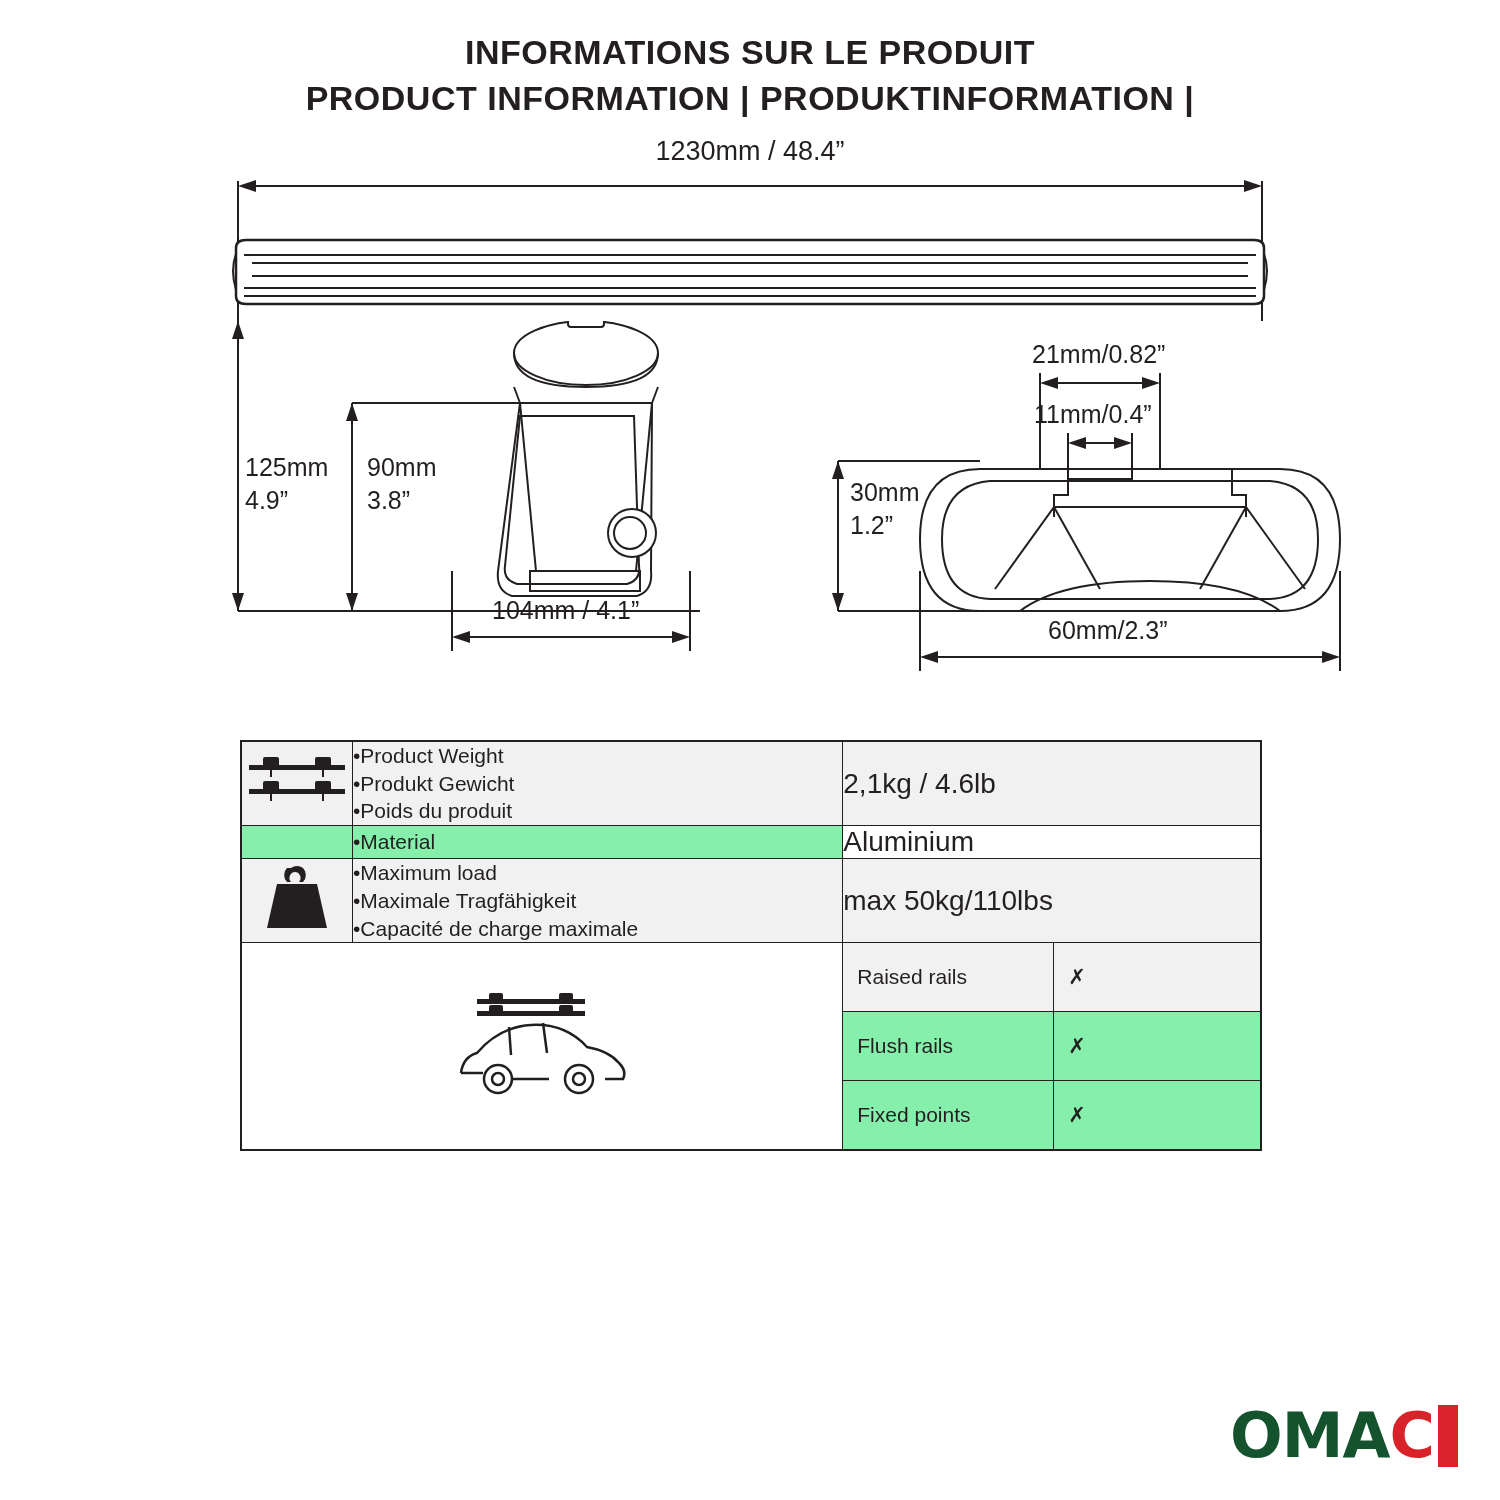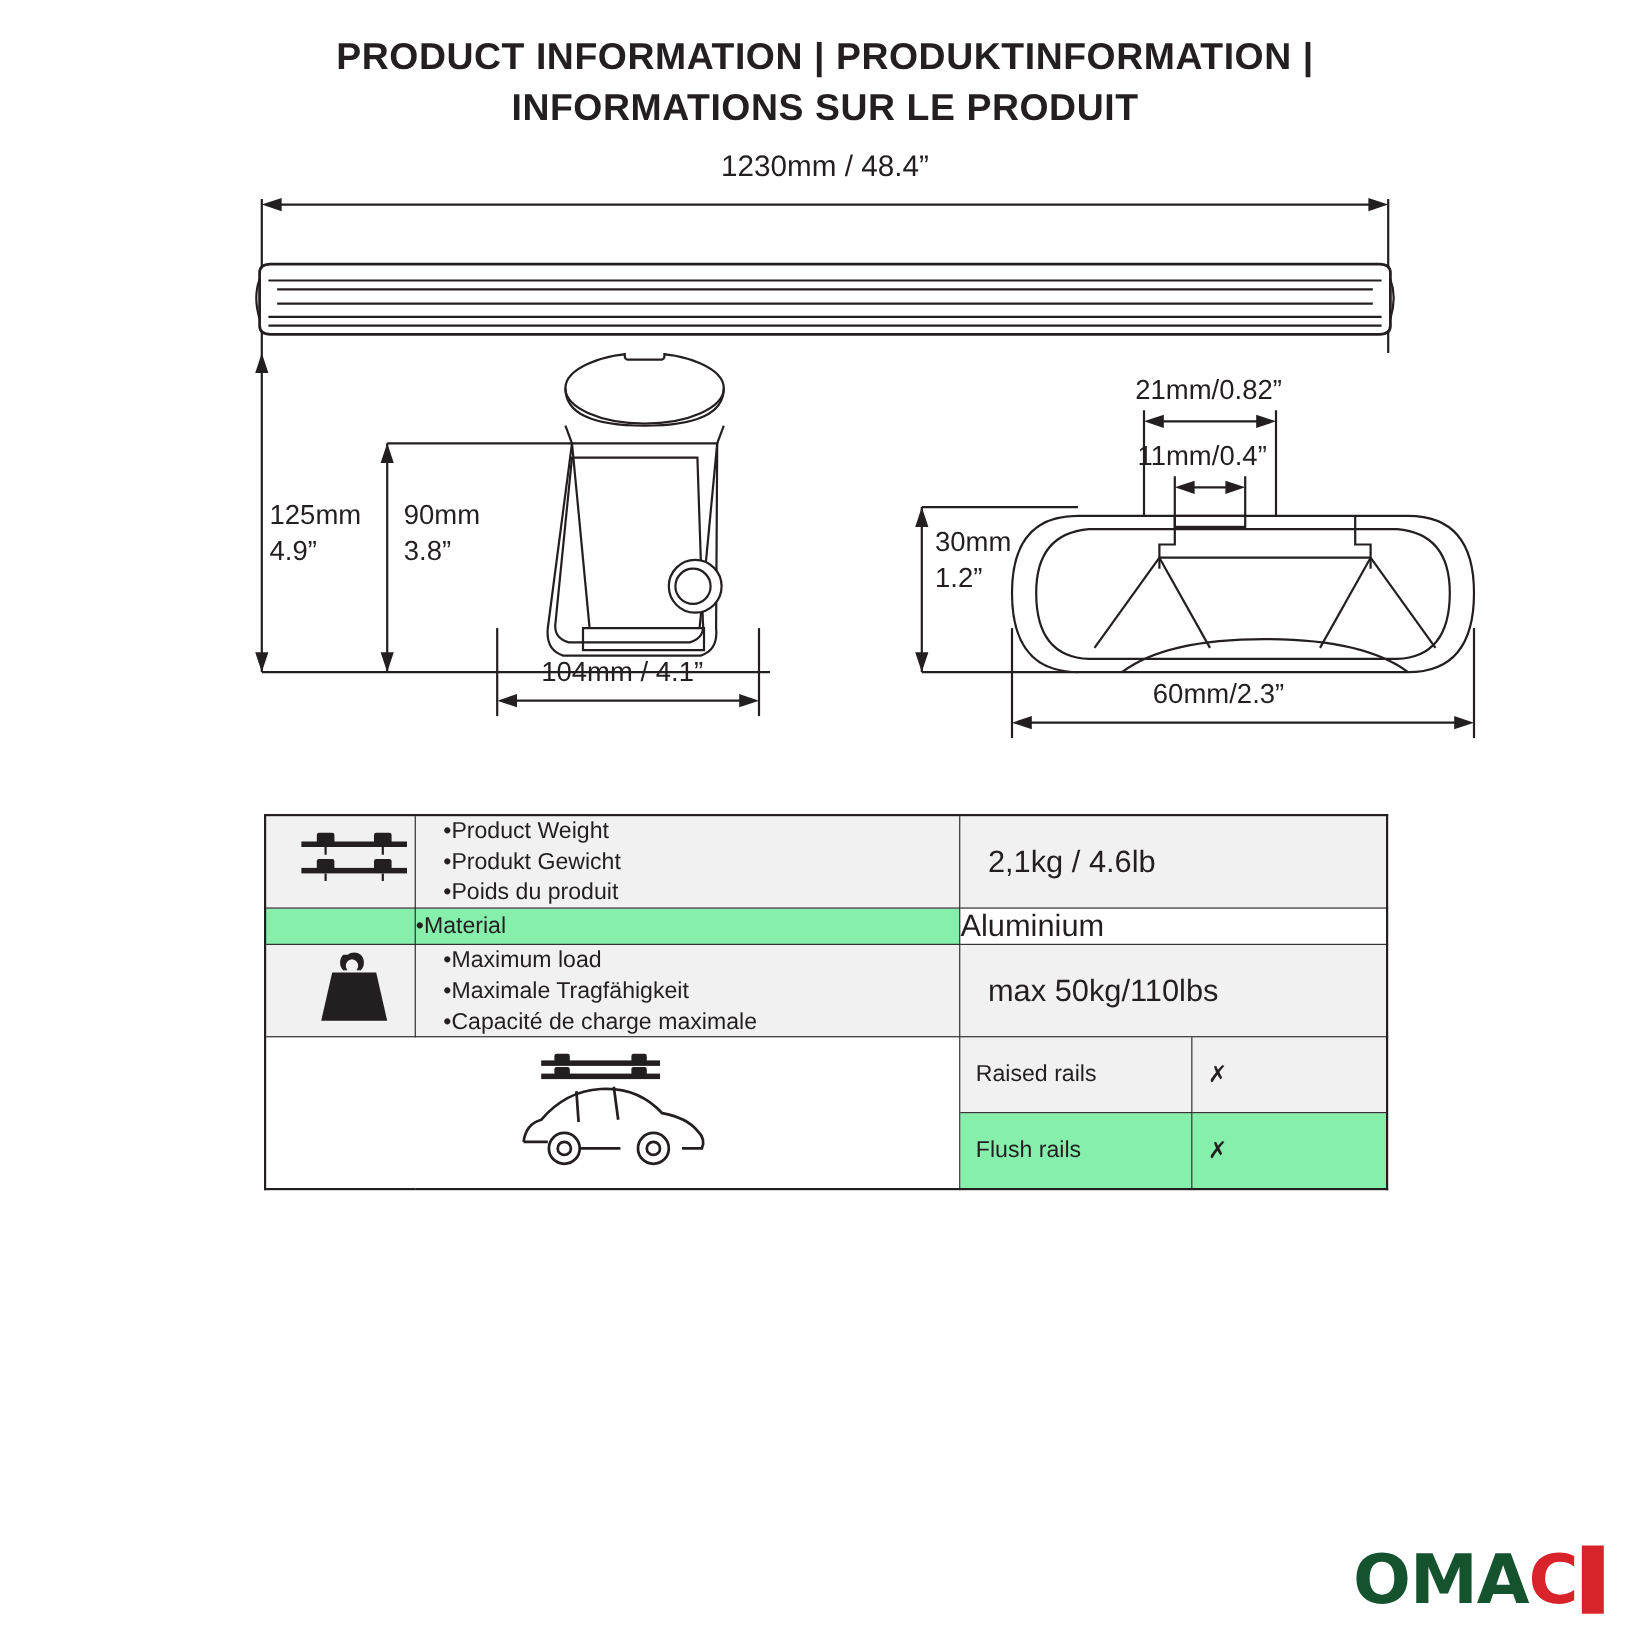--- a/index.html
+++ b/index.html
@@ -74,21 +74,21 @@
     line-height: 1.32;
     font-size: 21px;
     white-space: nowrap;
   }
   .cell-value {
     padding: 10px 0 10px 22px;
     font-size: 28px;
     background: #f1f1f1;
   }
   .cell-value.white { background: #ffffff; }
-  .row-shade td { background: #f1f1f1; padding-left: 25px; }
+  .row-shade td { background: #f1f1f1; }
   .row-white td { background: #86efac; }
 
   .check-big {
     font-size: 42px;
     font-weight: bold;
     line-height: 1;
     padding-left: 22px;
   }
 
   .sub-table {
@@ -140,22 +140,22 @@
     width: 20px;
     height: 62px;
     background: #d8232a;
     margin-left: 4px;
   }
 </style>
 </head>
 <body>
 
 <div class="title">
+  <span class="line">INFORMATIONS SUR LE PRODUIT</span>
   <span class="line">PRODUCT INFORMATION | PRODUKTINFORMATION |</span>
-  <span class="line">INFORMATIONS SUR LE PRODUIT</span>
 </div>
 
 <div class="top-section">
   <div class="dim-top-label">1230mm / 48.4”</div>
 
   <svg class="svgwrap" width="1500" height="185" viewBox="0 0 1500 185">
     <g stroke="#231f20" fill="none" stroke-width="2">
 
       <line x1="238" y1="45" x2="238" y2="200"></line>
       <line x1="1262" y1="45" x2="1262" y2="200"></line>
@@ -349,20 +349,24 @@
         <table class="sub-table">
           <tbody>
             <tr class="row-shade">
               <td>Raised rails</td>
               <td class="mark">✗</td>
             </tr>
             <tr class="row-white">
               <td>Flush rails</td>
               <td class="mark">✗</td>
             </tr>
+            <tr class="row-white">
+              <td>Fixed points</td>
+              <td class="mark">✗</td>
+            </tr>
           </tbody>
         </table>
       </td>
     </tr>
   </tbody>
 </table>
 
 <div class="logo">
   <span class="logo-text">OM</span>
   <span class="logo-text">A</span>

